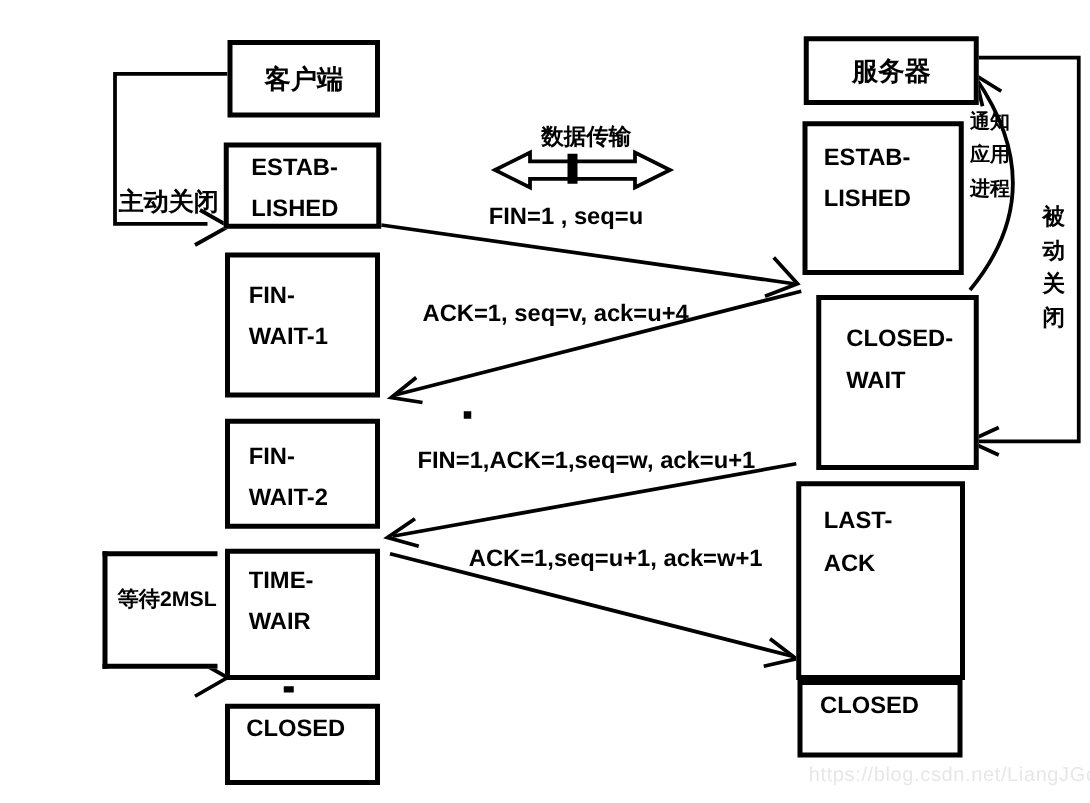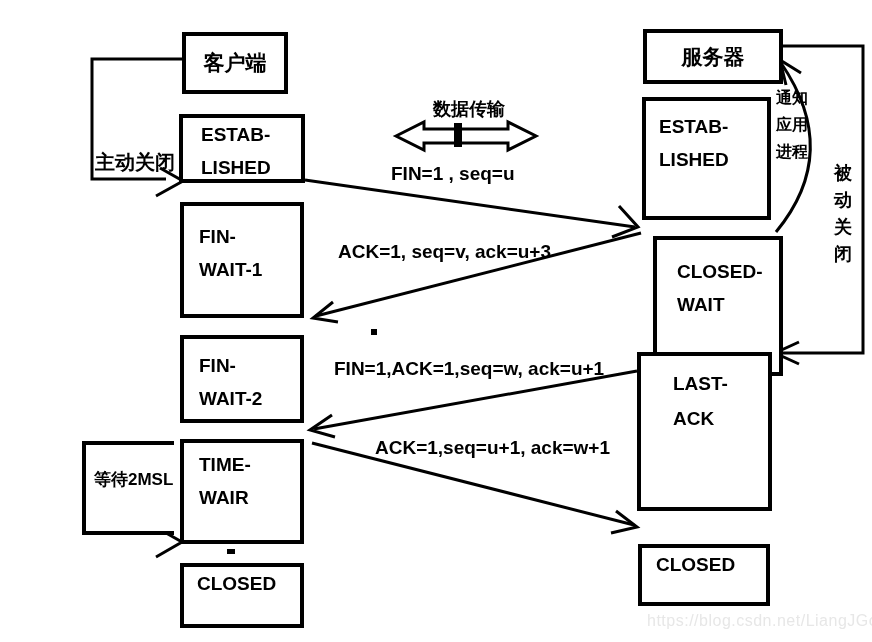--- a/index.html
+++ b/index.html
@@ -77,21 +77,21 @@
 
     <path d="M 159 529 L 182 542 L 156 557"></path>
 
     <polygon fill="#ffffff" points="396,136 424,122 424,129 508,129 508,122 536,136 508,150 508,143 424,143 424,150"></polygon>
     <rect x="454" y="123" width="8" height="24" fill="#000" stroke="none"></rect>
 
     <rect x="371" y="329" width="6" height="6" fill="#000" stroke="none"></rect>
     <rect x="227" y="549" width="8" height="5" fill="#000" stroke="none"></rect>
   </svg>
 
-  <div class="box center-txt cjk-title" style="left:182px; top:32px; width:106px; height:62px;text-align:right;">
+  <div class="box center-txt cjk-title" style="left:182px; top:32px; width:122px; height:62px;text-align:right;">
     <span class="txt">客户端</span>
   </div>
 
   <div class="box state" style="left:179px; top:114px; width:126px; height:69px; padding:0 0 0 18px;">
     <span class="txt">ESTAB-
 LISHED</span>
   </div>
 
   <div class="box state" style="left:180px; top:202px; width:124px; height:116px; padding:14px 0 0 15px;">
     <span class="txt">FIN-
@@ -123,34 +123,34 @@
   <div class="box state" style="left:642px; top:97px; width:129px; height:123px; padding:9px 0 0 13px;">
     <span class="txt">ESTAB-
 LISHED</span>
   </div>
 
   <div class="box state" style="left:643px; top:236px; width:130px; height:140px; padding:15px 0 0 20px;margin-left:10px;">
     <span class="txt">CLOSED-
 WAIT</span>
   </div>
 
-  <div class="box state" style="left:637px; top:352px; width:135px; height:159px; padding:10px 0 0 32px; line-height:35px;">
+  <div class="box state" style="left:637px; top:385px; width:135px; height:159px; padding:10px 0 0 18px; line-height:35px;">
     <span class="txt">LAST-
 ACK</span>
   </div>
 
   <div class="box state vcenter" style="left:638px; top:544px; width:132px; height:62px; padding:0 0 0 14px;">
     <span class="txt">CLOSED</span>
   </div>
 
   <div class="lbl cjk" style="left:433px; top:99px; font-size:18px;font-family:Liberation Serif, serif;">数据传输</div>
 
   <div class="lbl" style="left:391px; top:163px;">FIN=1 , seq=u</div>
 
-  <div class="lbl" style="left:338px; top:241px;">ACK=1, seq=v, ack=u+3</div>
+  <div class="lbl" style="left:338px; top:241px;">ACK=1, seq=v, ack=u+4</div>
 
   <div class="lbl" style="left:334px; top:358px;">FIN=1,ACK=1,seq=w, ack=u+1</div>
 
   <div class="lbl" style="left:375px; top:437px;">ACK=1,seq=u+1, ack=w+1</div>
 
   <div class="lbl cjk" style="left:95px; top:152px;">主动关闭</div>
 
   <div class="lbl cjk" style="left:776px; top:84px; font-size:16px; line-height:27px;">通知
 应用
 进程</div>

